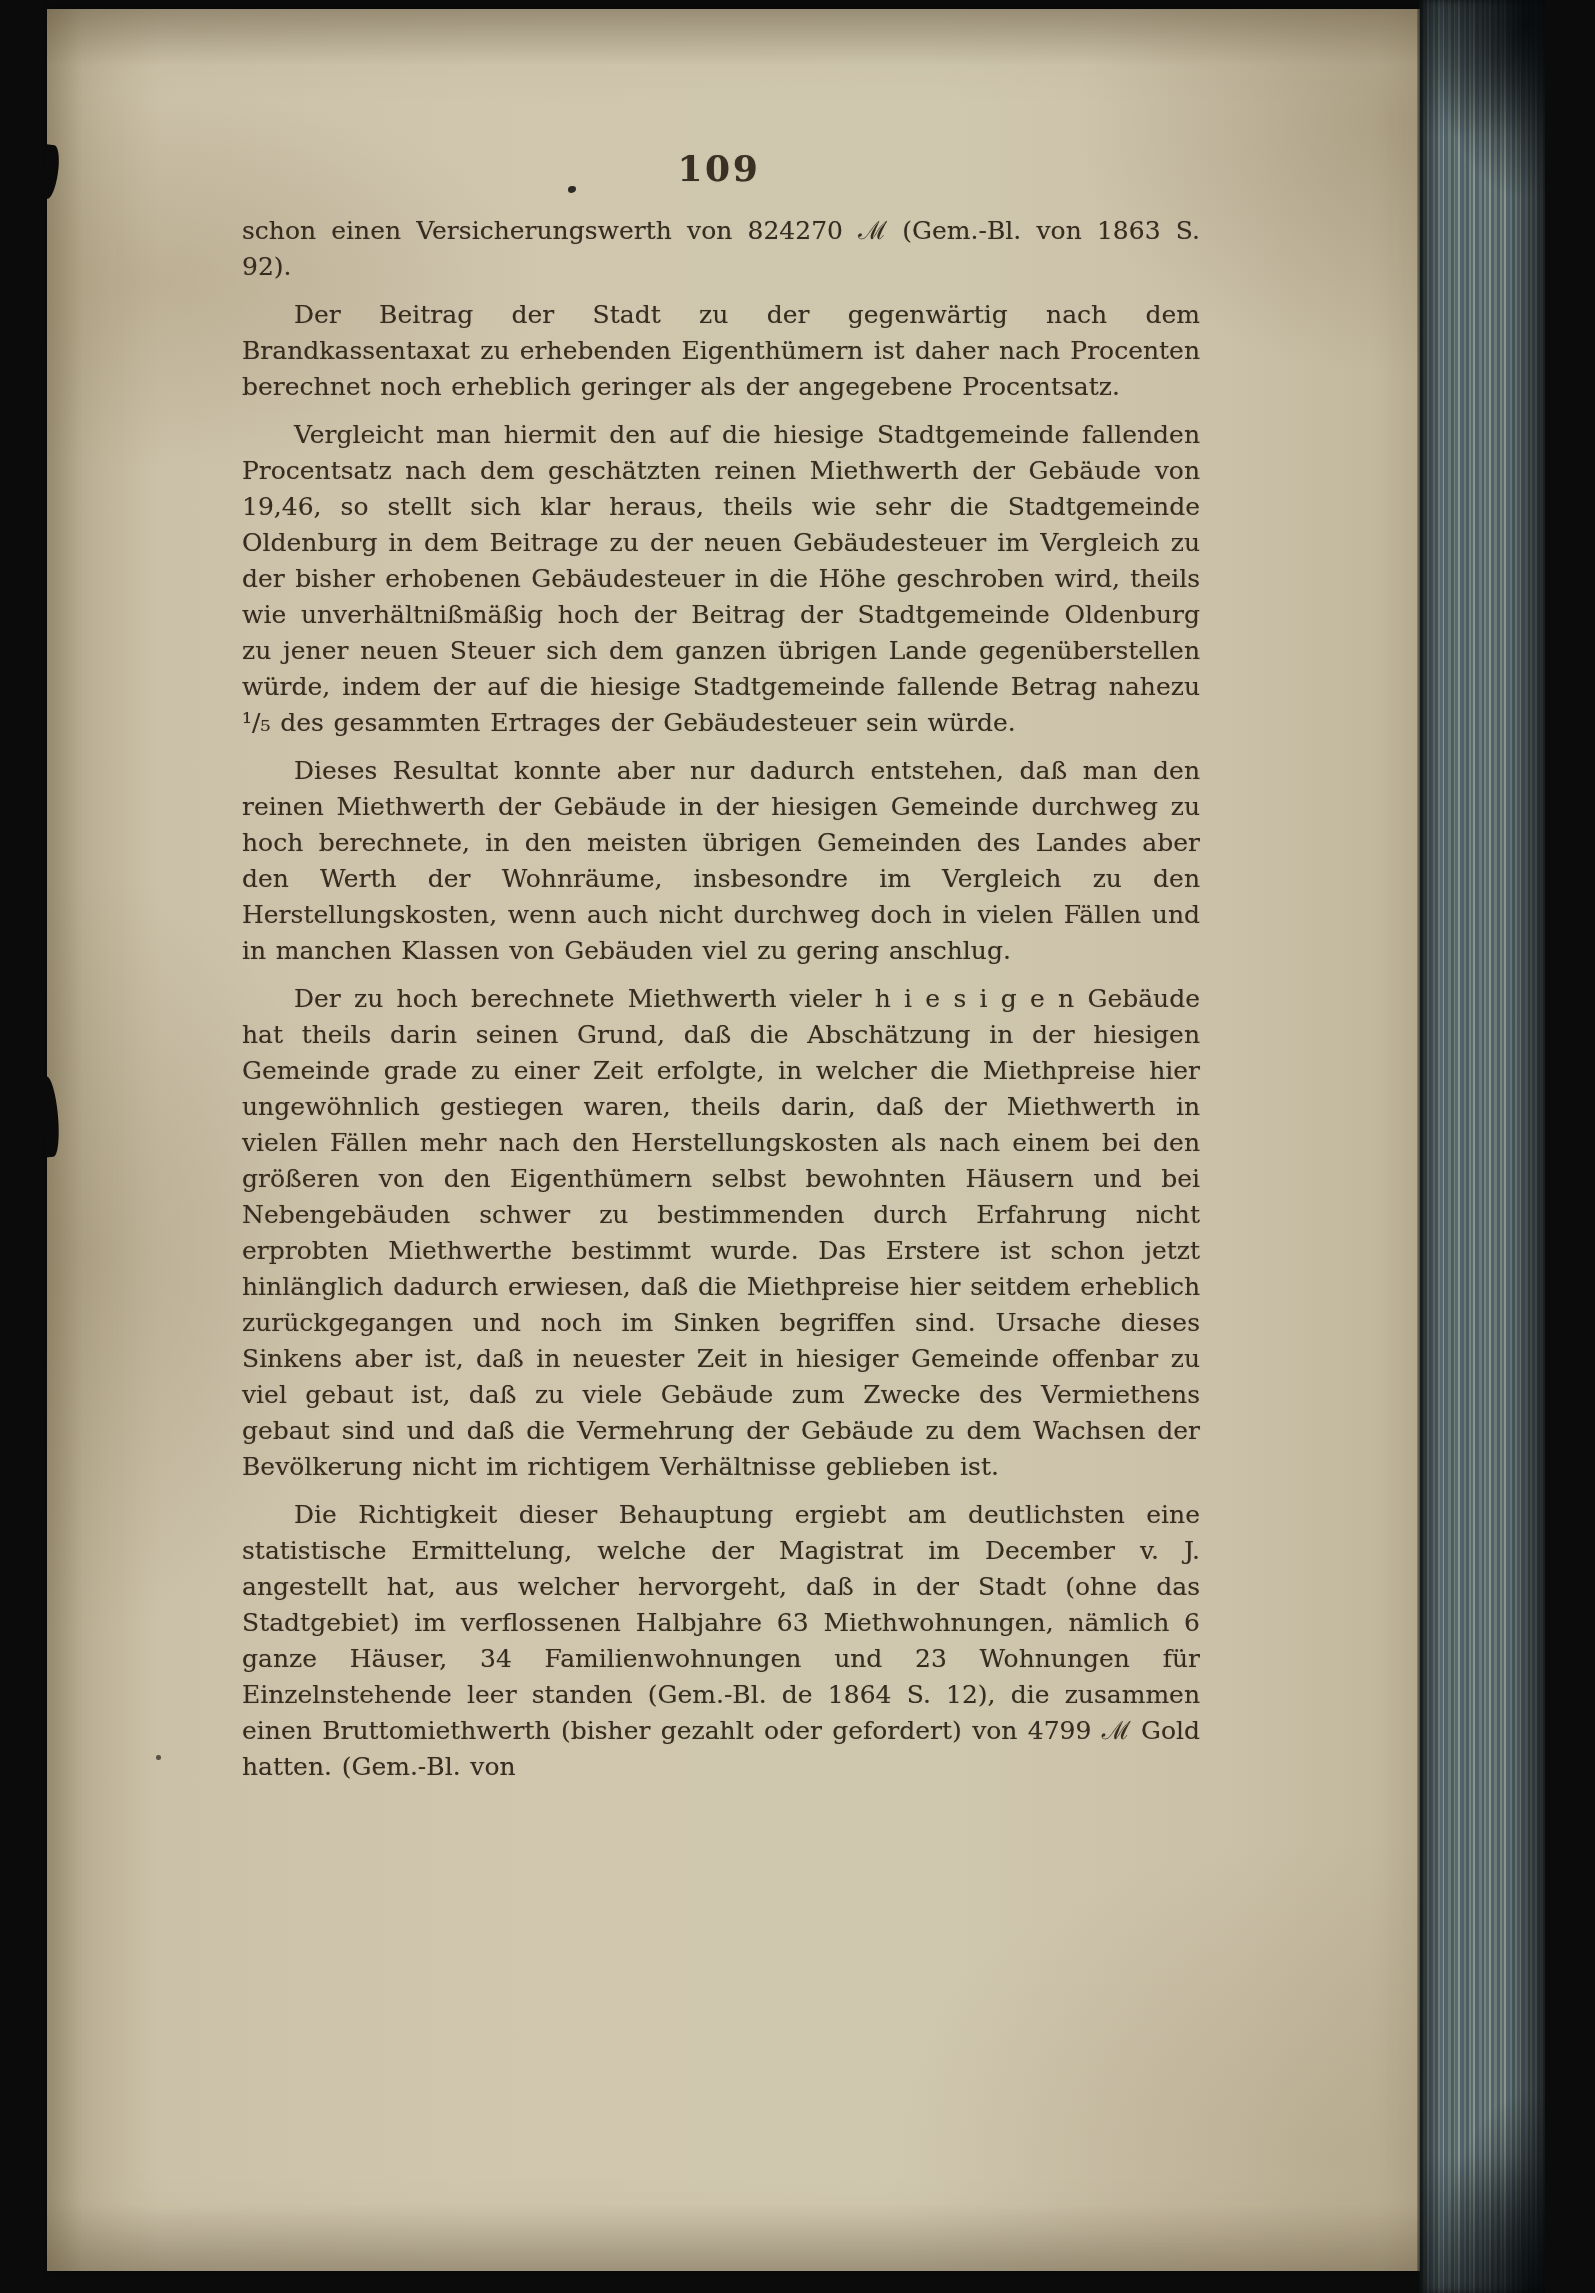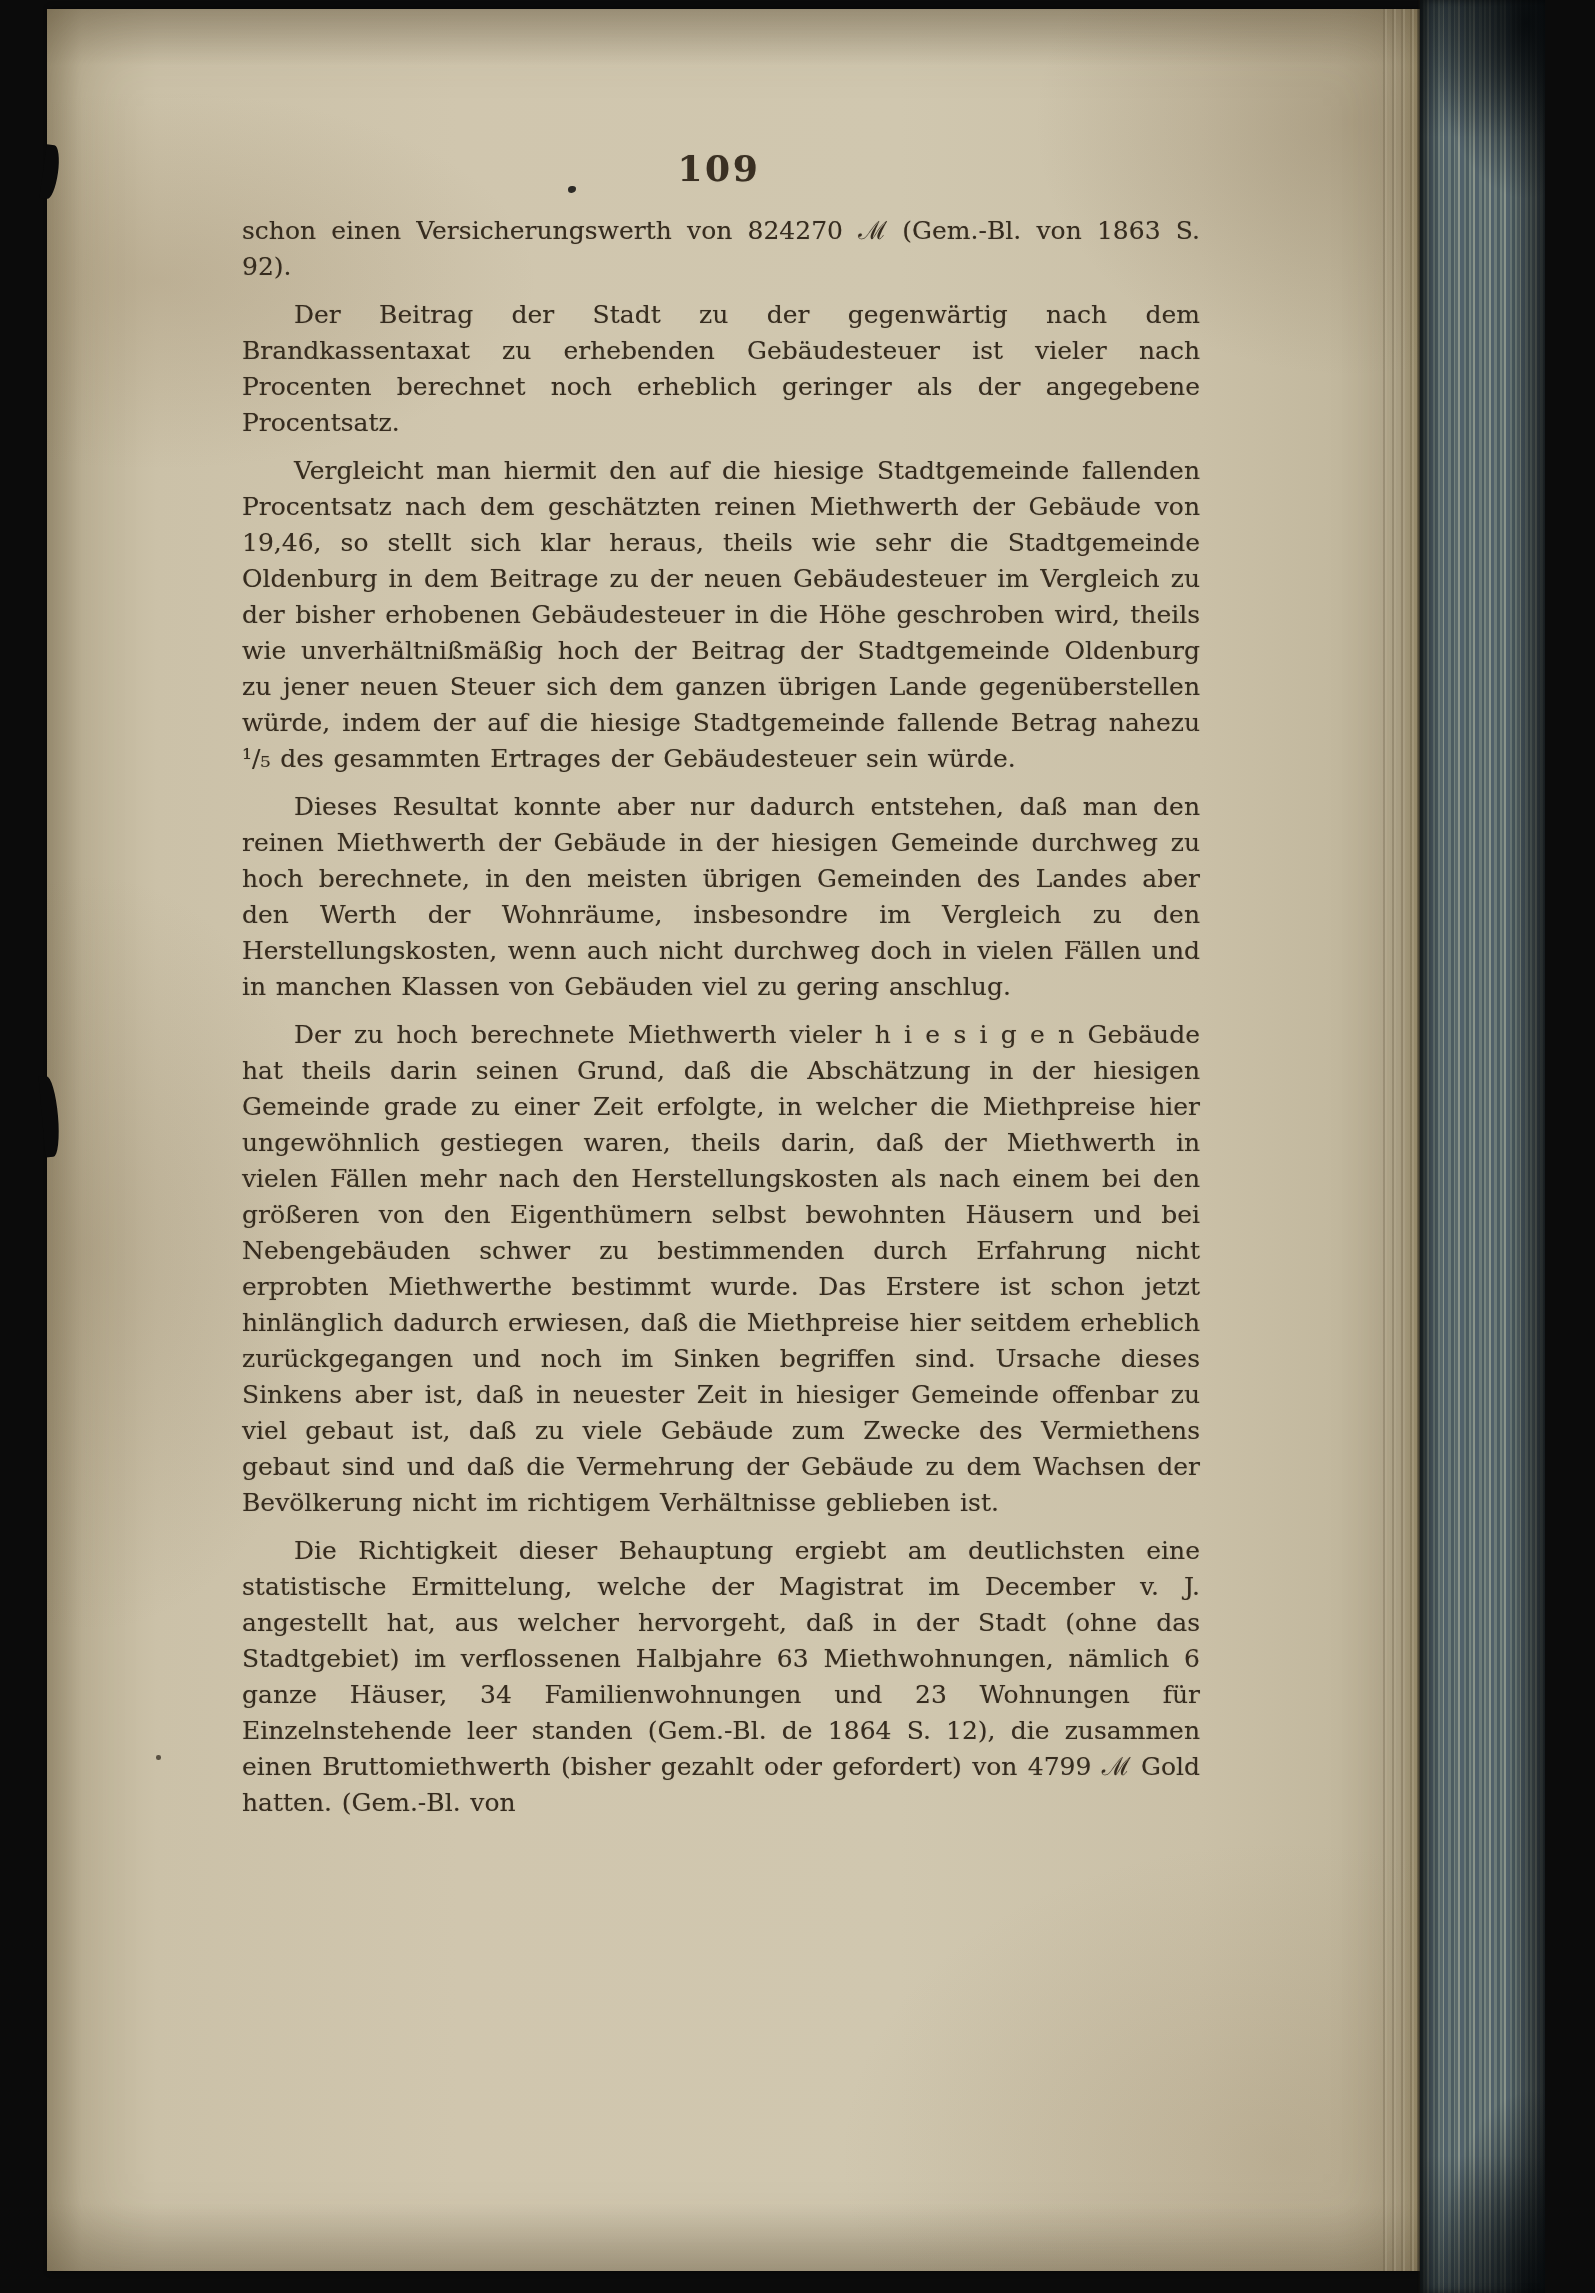--- a/index.html
+++ b/index.html
@@ -24,20 +24,21 @@
     height: 2262px;
     background-color: #ccc2aa;
     background-image:
       radial-gradient(ellipse 543px 271px at 8% 12%, rgba(148,128,96,0.28), transparent 70%),
       radial-gradient(ellipse 452px 362px at 95% 5%, rgba(120,102,74,0.30), transparent 70%),
       radial-gradient(ellipse 633px 452px at 90% 95%, rgba(140,120,88,0.22), transparent 70%),
       radial-gradient(ellipse 362px 543px at 3% 55%, rgba(130,112,82,0.25), transparent 70%),
       linear-gradient(180deg, rgba(104,90,66,0.40) 0%, rgba(104,90,66,0.0) 2.5%, rgba(104,90,66,0.0) 97%, rgba(104,90,66,0.35) 100%),
       linear-gradient(90deg, #a2967a 0%, #bfb499 2.5%, #cbc1a8 8%, #d0c6ae 30%, #d0c7af 62%, #cac0a7 84%, #c2b89e 94%, #b2a78c 98.5%, #9d916f 100%);
     box-shadow: inset 0 0 81px rgba(90,76,52,0.35), 1.8px 0 5.4px rgba(0,0,0,0.6);
+    padding-left: 44px;
   }
 
   
   .paper::after {
     content: "";
     position: absolute;
     right: 0;
     top: 0;
     width: 42px;
     height: 100%;
@@ -156,21 +157,21 @@
   <div class="paper">
     <div class="edge-tear t1"></div>
     <div class="edge-tear t2"></div>
     <div class="ink-speck"></div>
     <div class="ink-speck2"></div>
 
     <div class="page-number">109</div>
 
     <div class="text-block">
       <p class="no-indent">schon einen Versicherungswerth von 824270 ℳ (Gem.-Bl. von 1863 S. 92).</p>
-      <p>Der Beitrag der Stadt zu der gegenwärtig nach dem Brandkassentaxat zu erhebenden Gebäudesteuer ist vieler nach Procenten berechnet noch erheblich geringer als der angegebene Procentsatz.</p>
+      <p>Der Beitrag der Stadt zu der gegenwärtig nach dem Brandkassentaxat zu erhebenden Eigenthümern ist daher nach Procenten berechnet noch erheblich geringer als der angegebene Procentsatz.</p>
       <p>Vergleicht man hiermit den auf die hiesige Stadtgemeinde fallenden Procentsatz nach dem geschätzten reinen Miethwerth der Gebäude von 19,46, so stellt sich klar heraus, theils wie sehr die Stadtgemeinde Oldenburg in dem Beitrage zu der neuen Gebäudesteuer im Vergleich zu der bisher erhobenen Gebäudesteuer in die Höhe geschroben wird, theils wie unverhältnißmäßig hoch der Beitrag der Stadtgemeinde Oldenburg zu jener neuen Steuer sich dem ganzen übrigen Lande gegenüberstellen würde, indem der auf die hiesige Stadtgemeinde fallende Betrag nahezu ¹/₅ des gesammten Ertrages der Gebäudesteuer sein würde.</p>
       <p>Dieses Resultat konnte aber nur dadurch entstehen, daß man den reinen Miethwerth der Gebäude in der hiesigen Gemeinde durchweg zu hoch berechnete, in den meisten übrigen Gemeinden des Landes aber den Werth der Wohnräume, insbesondre im Vergleich zu den Herstellungskosten, wenn auch nicht durchweg doch in vielen Fällen und in manchen Klassen von Gebäuden viel zu gering anschlug.</p>
       <p>Der zu hoch berechnete Miethwerth vieler h i e s i g e n Gebäude hat theils darin seinen Grund, daß die Abschätzung in der hiesigen Gemeinde grade zu einer Zeit erfolgte, in welcher die Miethpreise hier ungewöhnlich gestiegen waren, theils darin, daß der Miethwerth in vielen Fällen mehr nach den Herstellungskosten als nach einem bei den größeren von den Eigenthümern selbst bewohnten Häusern und bei Nebengebäuden schwer zu bestimmenden durch Erfahrung nicht erprobten Miethwerthe bestimmt wurde. Das Erstere ist schon jetzt hinlänglich dadurch erwiesen, daß die Miethpreise hier seitdem erheblich zurückgegangen und noch im Sinken begriffen sind. Ursache dieses Sinkens aber ist, daß in neuester Zeit in hiesiger Gemeinde offenbar zu viel gebaut ist, daß zu viele Gebäude zum Zwecke des Vermiethens gebaut sind und daß die Vermehrung der Gebäude zu dem Wachsen der Bevölkerung nicht im richtigem Verhältnisse geblieben ist.</p>
       <p>Die Richtigkeit dieser Behauptung ergiebt am deutlichsten eine statistische Ermittelung, welche der Magistrat im December v. J. angestellt hat, aus welcher hervorgeht, daß in der Stadt (ohne das Stadtgebiet) im verflossenen Halbjahre 63 Miethwohnungen, nämlich 6 ganze Häuser, 34 Familienwohnungen und 23 Wohnungen für Einzelnstehende leer standen (Gem.-Bl. de 1864 S. 12), die zusammen einen Bruttomiethwerth (bisher gezahlt oder gefordert) von 4799 ℳ Gold hatten. (Gem.-Bl. von</p>
     </div>
   </div>
 
   <div class="gutter"></div>
   <div class="fore-edge"></div>
 

